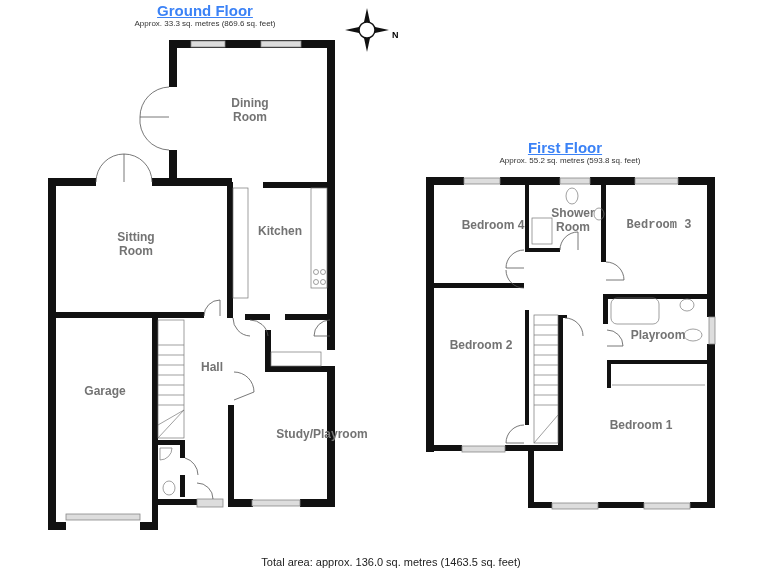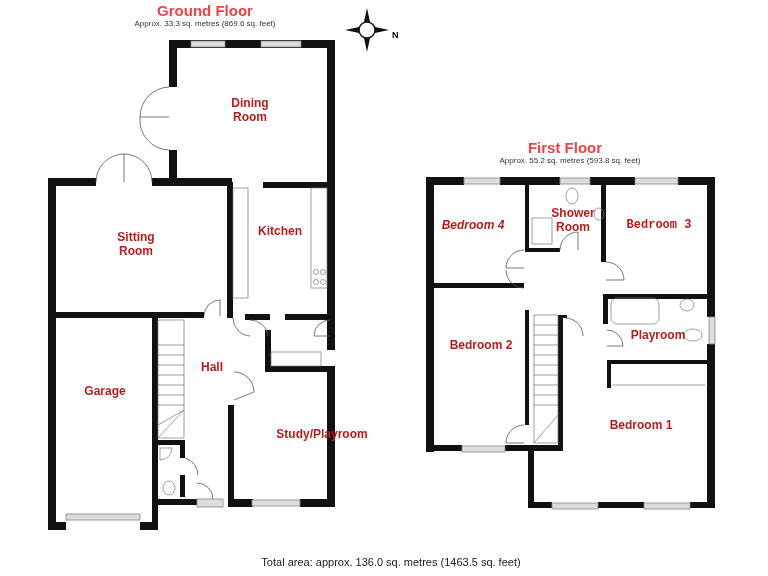--- a/index.html
+++ b/index.html
@@ -1,19 +1,19 @@
 <!DOCTYPE html>
 <html><head>
 <meta charset="utf-8">
 <style>
   html, body { margin: 0; padding: 0; background: #ffffff; }
   body { width: 768px; height: 576px; position: relative; overflow: hidden; font-family: "Liberation Sans", sans-serif; }
-  .title { position: absolute; font-weight: bold; font-size: 15px; color: #ef4444; text-align: center; }
+  .title { position: absolute; font-weight: bold; font-size: 15px; color: #3b82f6; text-align: center; text-decoration: underline; }
   .sub { position: absolute; font-size: 8px; color: #333; text-align: center; }
-  .room-label { position: absolute; font-weight: bold; font-size: 12px; color: #b91c1c; text-align: center; line-height: 14px; }
+  .room-label { position: absolute; font-weight: bold; font-size: 12px; color: #737373; text-align: center; line-height: 14px; }
   .total { position: absolute; left: 0; width: 768px; top: 556px; font-size: 11px; color: #222; text-align: center; padding-left: 7px; }
   svg { position: absolute; left: 0; top: 0; }
 </style>
 </head>
 <body>
 
 <svg width="768" height="576">
   <g fill="#111">
 
     <rect x="169" y="40" width="8" height="47"></rect>
@@ -180,21 +180,21 @@
   <div>Room</div>
 </div>
 <div class="room-label" style="left:250px; top:224px; width:60px;">Kitchen</div>
 <div class="room-label" style="left:192px; top:360px; width:40px;">Hall</div>
 <div class="room-label" style="left:65px; top:384px; width:80px;">Garage</div>
 <div class="room-label" style="left:230px; top:427px; width:104px;margin-left:40px;">Study/Playroom</div>
 
 <div class="title" style="left:490px; top:139px; width:150px;">First Floor</div>
 <div class="sub" style="left:470px; top:156px; width:200px;">Approx. 55.2 sq. metres (593.8 sq. feet)</div>
 
-<div class="room-label" style="left:428px; top:218px; width:90px;font-style:italic;">Bedroom 4</div>
+<div class="room-label" style="left:448px; top:218px; width:90px;">Bedroom 4</div>
 <div class="room-label" style="left:548px; top:206px; width:50px;">
   <div>Shower</div>
   <div>Room</div>
 </div>
 <div class="room-label" style="left:614px; top:218px; width:90px;font-family:Liberation Mono, monospace;">Bedroom 3</div>
 <div class="room-label" style="left:436px; top:338px; width:90px;">Bedroom 2</div>
 <div class="room-label" style="left:620px; top:328px; width:76px;">Playroom</div>
 <div class="room-label" style="left:596px; top:418px; width:90px;">Bedroom 1</div>
 
 <div class="total">Total area: approx. 136.0 sq. metres (1463.5 sq. feet)</div>

